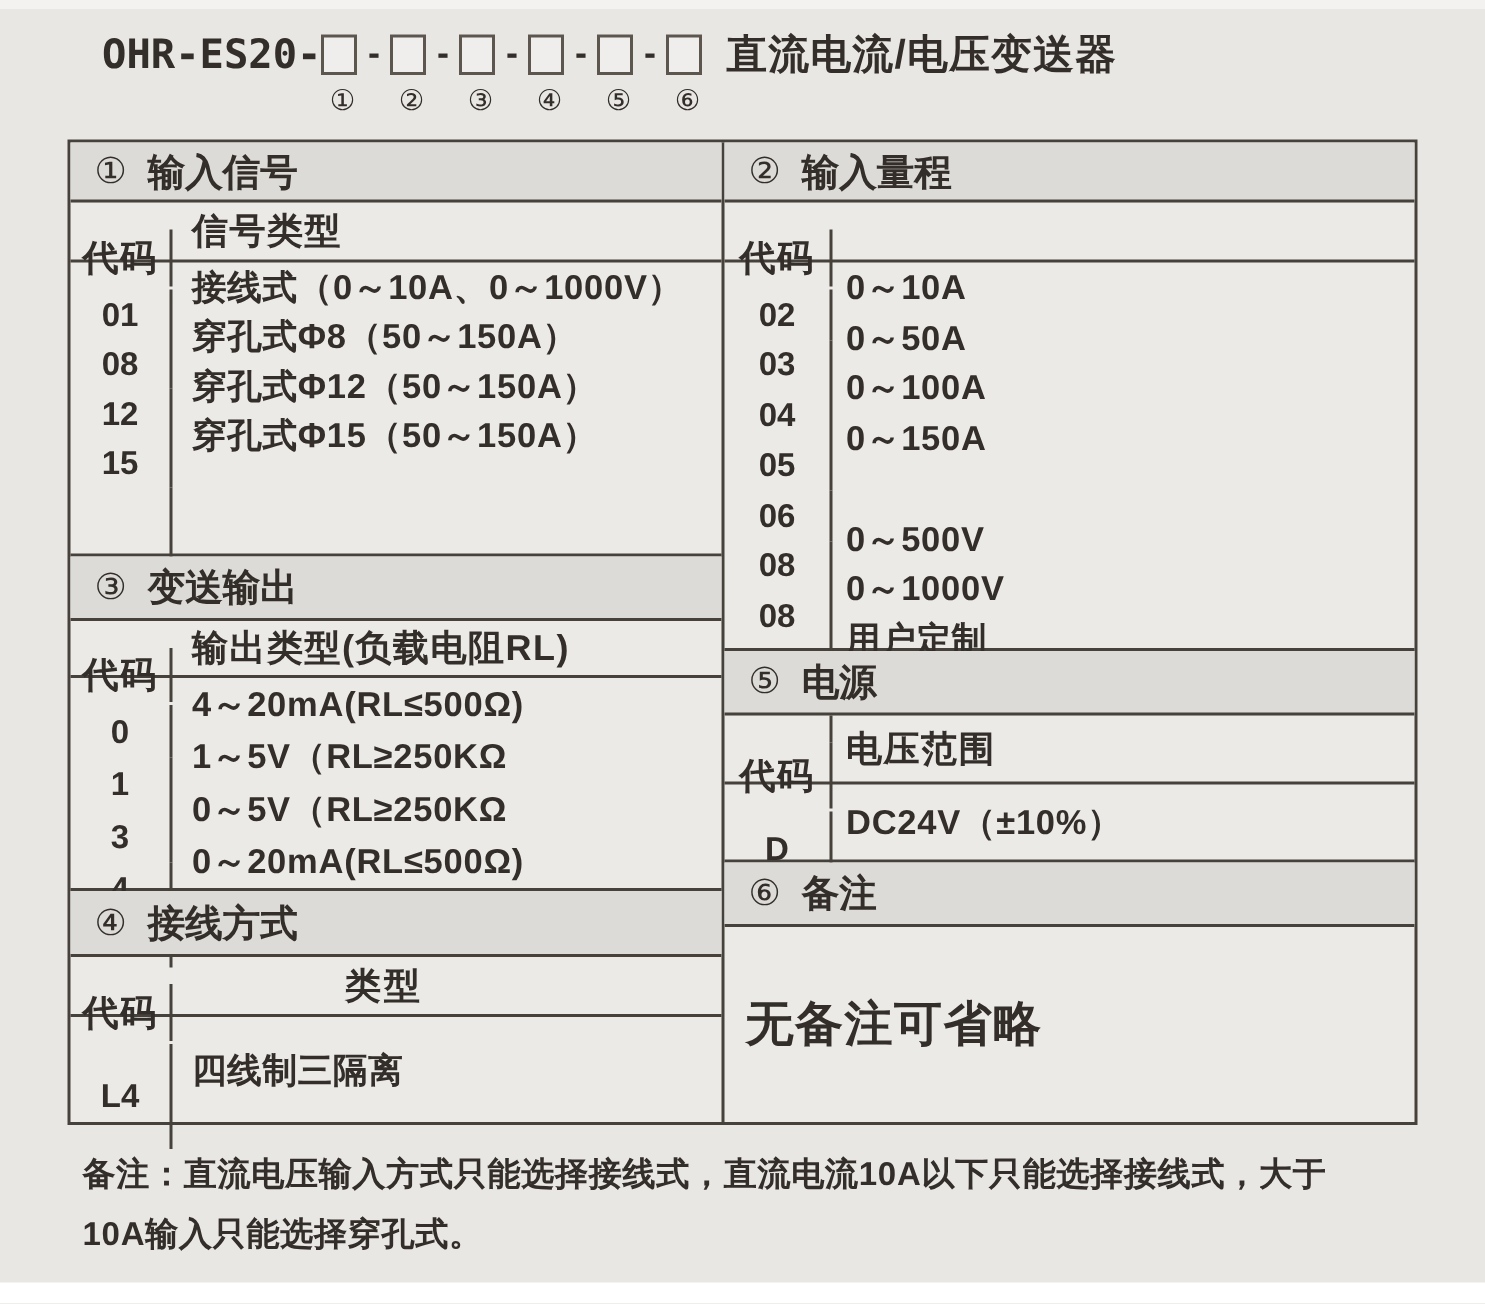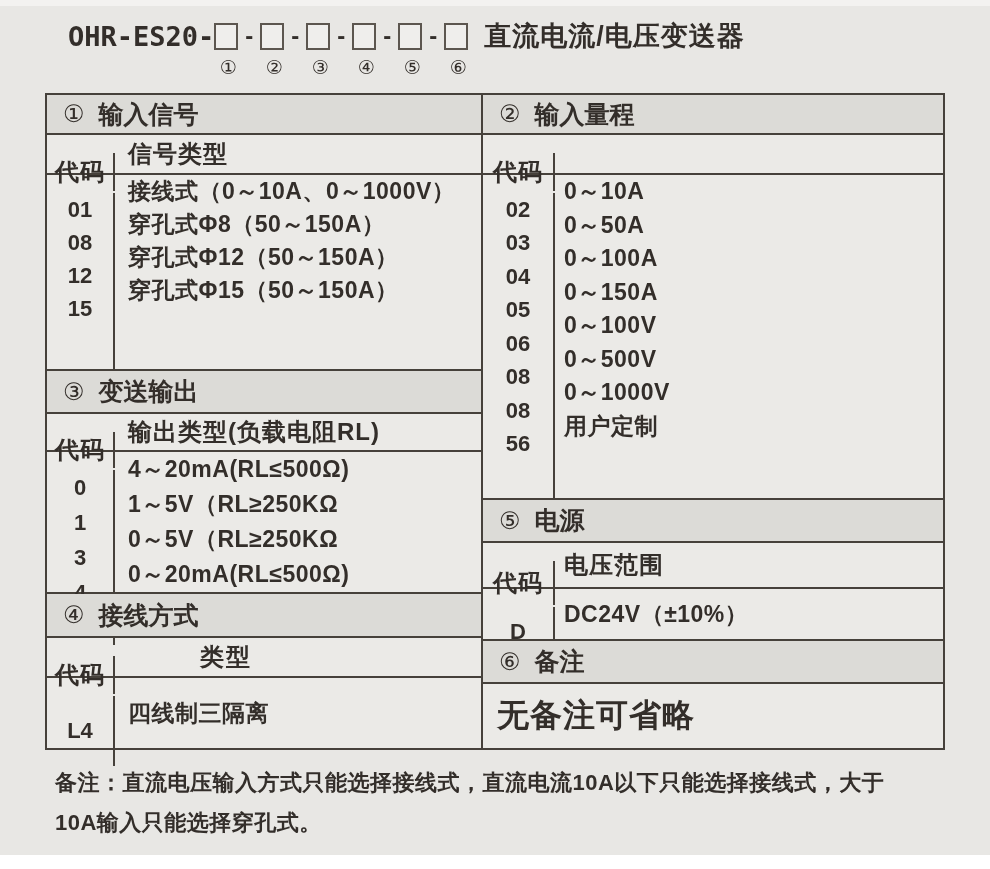--- a/index.html
+++ b/index.html
@@ -65,34 +65,34 @@
   .cell{display:flex;align-items:center;height:100%;}
   .cell.code{justify-content:center;flex:none;font-size:22px;margin-top:36px;}
   .col.left  .cell.code{width:68px;border-right:2px solid var(--line);}
   .col.right .cell.code{width:72px;border-right:2px solid var(--line);}
   .cell.type{flex:1;padding-left:13px;font-size:23px;letter-spacing:0.5px;}
   .col.right .cell.type{padding-left:9px;}
 
   .colhdr{border-bottom:2px solid var(--line);}
   .colhdr .cell.code{font-size:24px;letter-spacing:1px;}
   .colhdr .cell.type{font-size:24px;letter-spacing:1px;}
-  .colhdr.wiring .cell.type{padding-left:85px;letter-spacing:2px;}
+  .colhdr.wiring .cell.type{padding-left:85px;letter-spacing:2px;margin-left:30px;}
 
   .rows{display:flex;flex-direction:column;border-bottom:2px solid var(--line);flex:none;}
   .rows .row.filler{flex:1;}
 
   
   .h-sec1{height:40px;} .h-colhdr1{height:40px;} .h-rows1{height:196px;}
   .h-rows1 .row{height:33px;}
   .h-sec3{height:43px;} .h-colhdr3{height:38px;} .h-rows3{height:142px;}
   .h-rows3 .row{height:35px;}
   .h-sec4{height:44px;} .h-colhdr4{height:40px;}
   .row.l4row{flex:1;}
 
-  .h-sec2{height:40px;} .h-colhdr2{height:40px;} .h-rows2{height:325px;}
+  .h-sec2{height:40px;} .h-colhdr2{height:40px;} .h-rows2{height:259px;}
   .h-rows2 .row{height:33.5px;}
   .h-sec5{height:43px;} .h-colhdr5{height:46px;}
   .row.drow{height:52px;border-bottom:2px solid var(--line);}
   .h-sec6{height:43px;}
   .row.remarkrow{flex:1;padding-left:14px;font-size:32px;letter-spacing:1px;}
 
   
   .footnote{
     position:absolute;left:55px;top:763px;width:910px;
     font-size:22px;line-height:40px;letter-spacing:0.5px;
@@ -256,21 +256,20 @@
       <div class="row">
         <div class="cell code">04</div>
         <div class="cell type">0～100A</div>
       </div>
       <div class="row">
         <div class="cell code">05</div>
         <div class="cell type">0～150A</div>
       </div>
       <div class="row">
         <div class="cell code">06</div>
-        <div class="cell type">0～100V</div>
       </div>
       <div class="row">
         <div class="cell code">08</div>
         <div class="cell type">0～500V</div>
       </div>
       <div class="row">
         <div class="cell code">08</div>
         <div class="cell type">0～1000V</div>
       </div>
       <div class="row">

